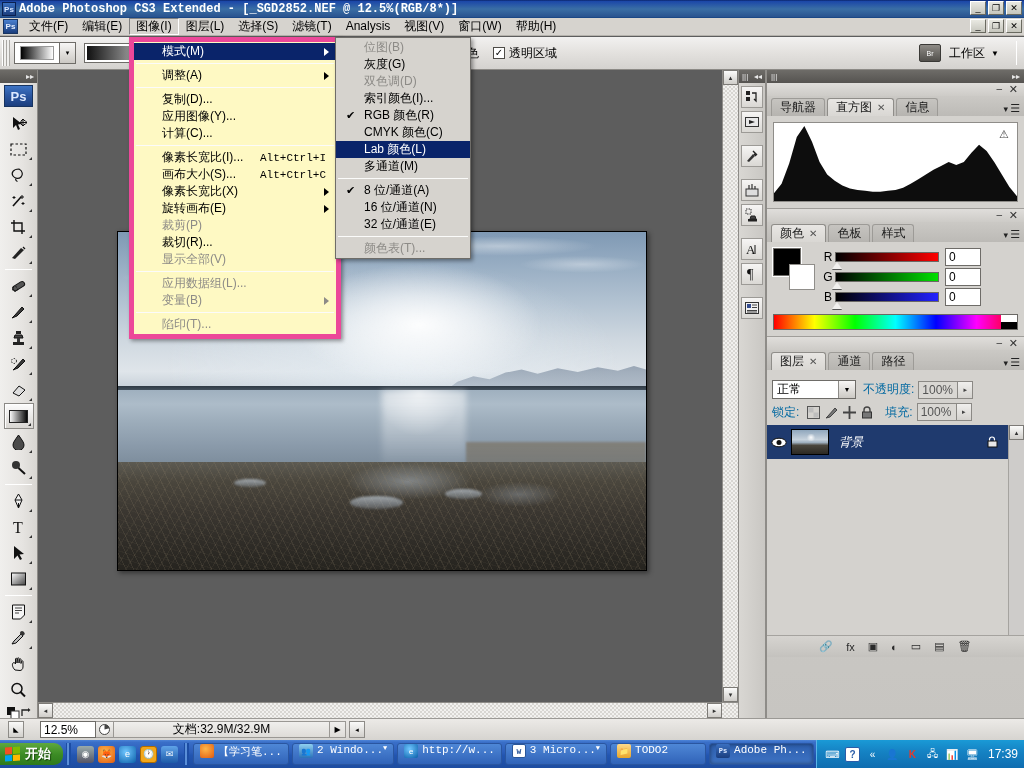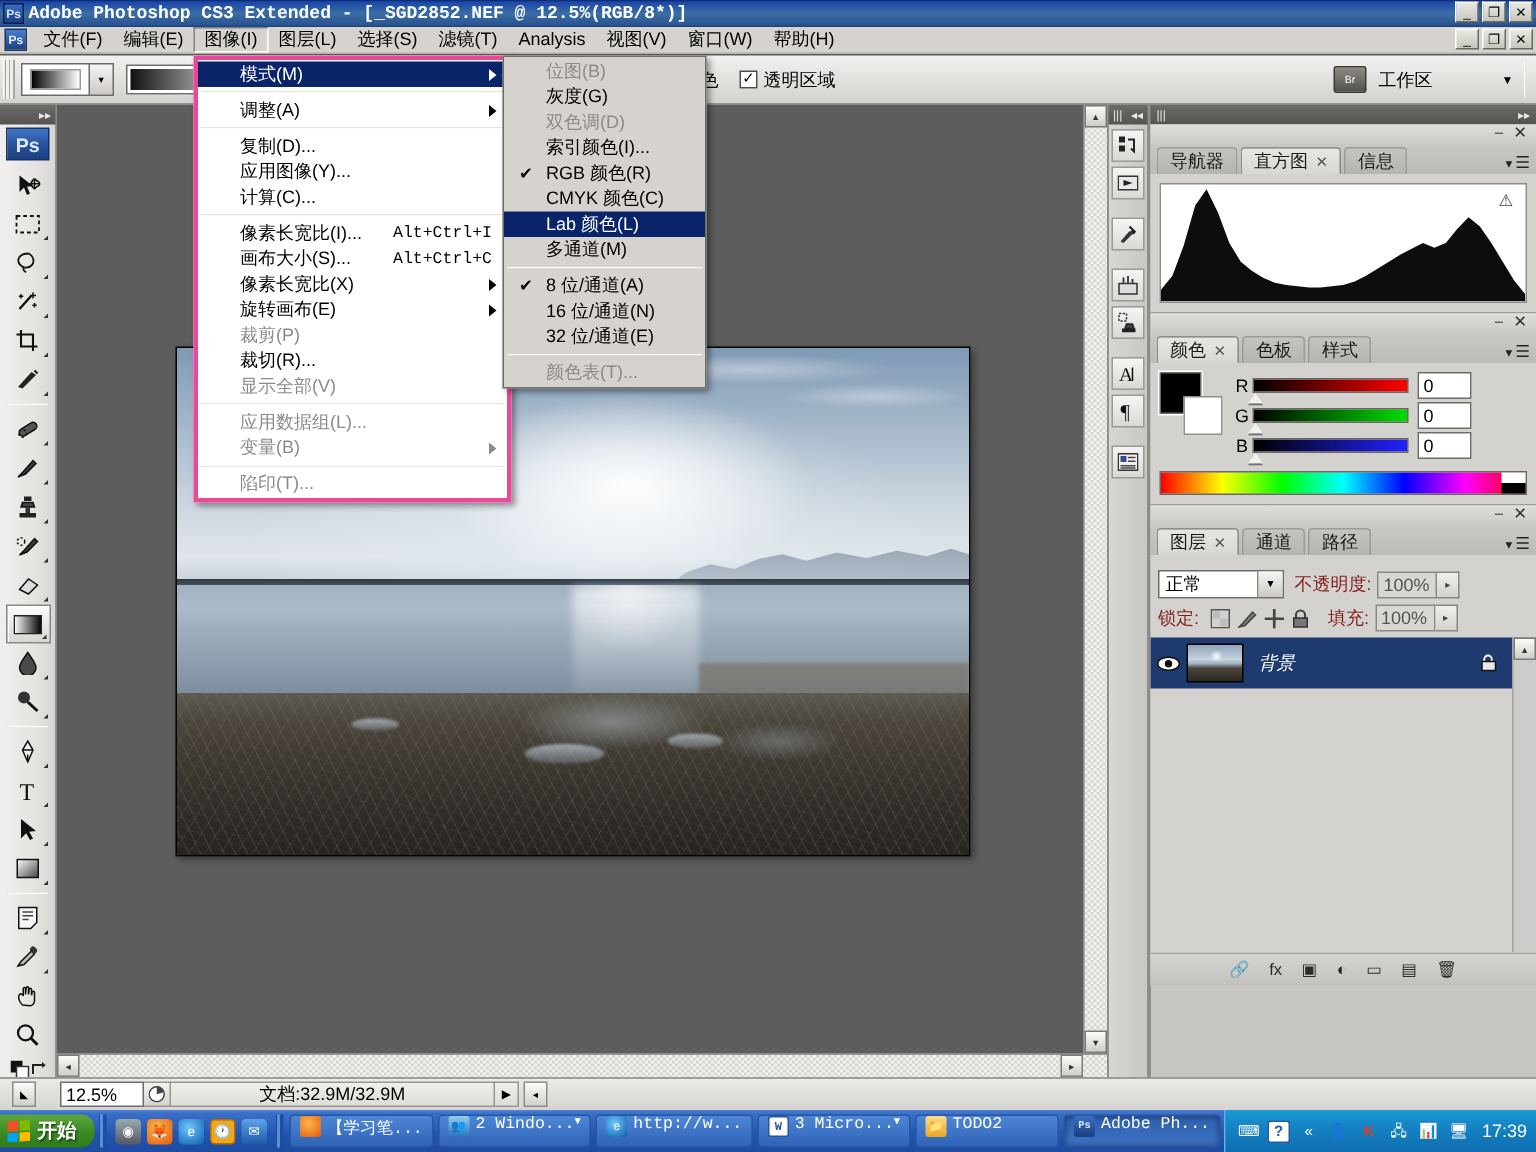--- a/index.html
+++ b/index.html
@@ -369,21 +369,21 @@
   .lp-row{display:flex;align-items:center;margin-bottom:4px;}
   .lp-select{
     width:84px;height:19px;border:1px solid #6e6c68;background:#fff;
     font-size:12px;display:flex;align-items:center;padding-left:4px;position:relative;
   }
   .lp-select .arw{
     position:absolute;right:0;top:0;width:17px;height:17px;
     background:linear-gradient(to bottom,#f7f6f5,#ccc9c4);border-left:1px solid #8d8b87;
     display:flex;align-items:center;justify-content:center;font-size:7px;
   }
-  .lp-lab{font-size:12px;margin:0 4px 0 7px;color:#7f1d1d;}
+  .lp-lab{font-size:12px;margin:0 4px 0 7px;color:#0369a1;}
   .lp-num{width:40px;height:18px;border:1px solid #8b8985;background:#d9d7d3;font-size:12px;
     display:flex;align-items:center;padding-left:3px;color:#555;}
   .lp-numarw{width:15px;height:18px;border:1px solid #8b8985;border-left:none;
     background:linear-gradient(to bottom,#f0efed,#d4d2ce);display:flex;align-items:center;justify-content:center;font-size:7px;color:#444;}
   .lock-icons{display:flex;align-items:center;gap:5px;margin-left:4px;}
   .layerlist{ background:#d4d2ce; }
   .layer-row{
     height:34px; display:flex; align-items:center;
     background:#1f3a6e; color:#fff; position:relative;
   }
@@ -397,21 +397,21 @@
     background:#cecccA; border-left:1px solid #a5a39f;}
   .lp-foot{
     height:22px; background:linear-gradient(to bottom,#d6d4d0,#c4c2be);
     border-top:1px solid #a5a39f; display:flex;align-items:center;justify-content:center;gap:13px;
     font-size:11px; color:#2b2b2b;
   }
 
   
   #menu-image{
     position:absolute; left:129px; top:37px; width:212px;
-    background:#ffffff; border:3px solid #ec4899;
+    background:#fef9c3; border:5px solid #ec4899;
     box-shadow: 2px 2px 4px rgba(0,0,0,.4);
     padding:1px 0; z-index:50;
   }
   .mi{
     height:17px; display:flex; align-items:center; position:relative;
     padding-left:28px; font-size:12px; color:#000; white-space:nowrap;
   }
   .mi.dis{ color:#8d8b87; }
   .mi.hl{ background:#0a246a; color:#fff; }
   .mi .sc{ position:absolute; right:10px; font-family:"Liberation Mono",monospace; font-size:11px;}
@@ -575,21 +575,21 @@
     <span>仿色</span>
   </div>
   <div class="chk">
     <span class="chkbox">✓</span>
     <span>透明区域</span>
   </div>
   <div style="flex:1"></div>
   <div class="ws-btn">
     <div class="br-icon">Br</div>
   </div>
-  <div class="ws-btn" style="gap:40px;">
+  <div class="ws-btn" style="margin-right:10px;">
     <span>工作区</span>
     <span style="margin-left:6px;font-size:8px;">▼</span>
   </div>
   <div class="vsep"></div>
 </div>
 
 <div id="toolbox">
   <div class="tb-header">▸▸</div>
   <div class="ps-logo">Ps</div>
 

